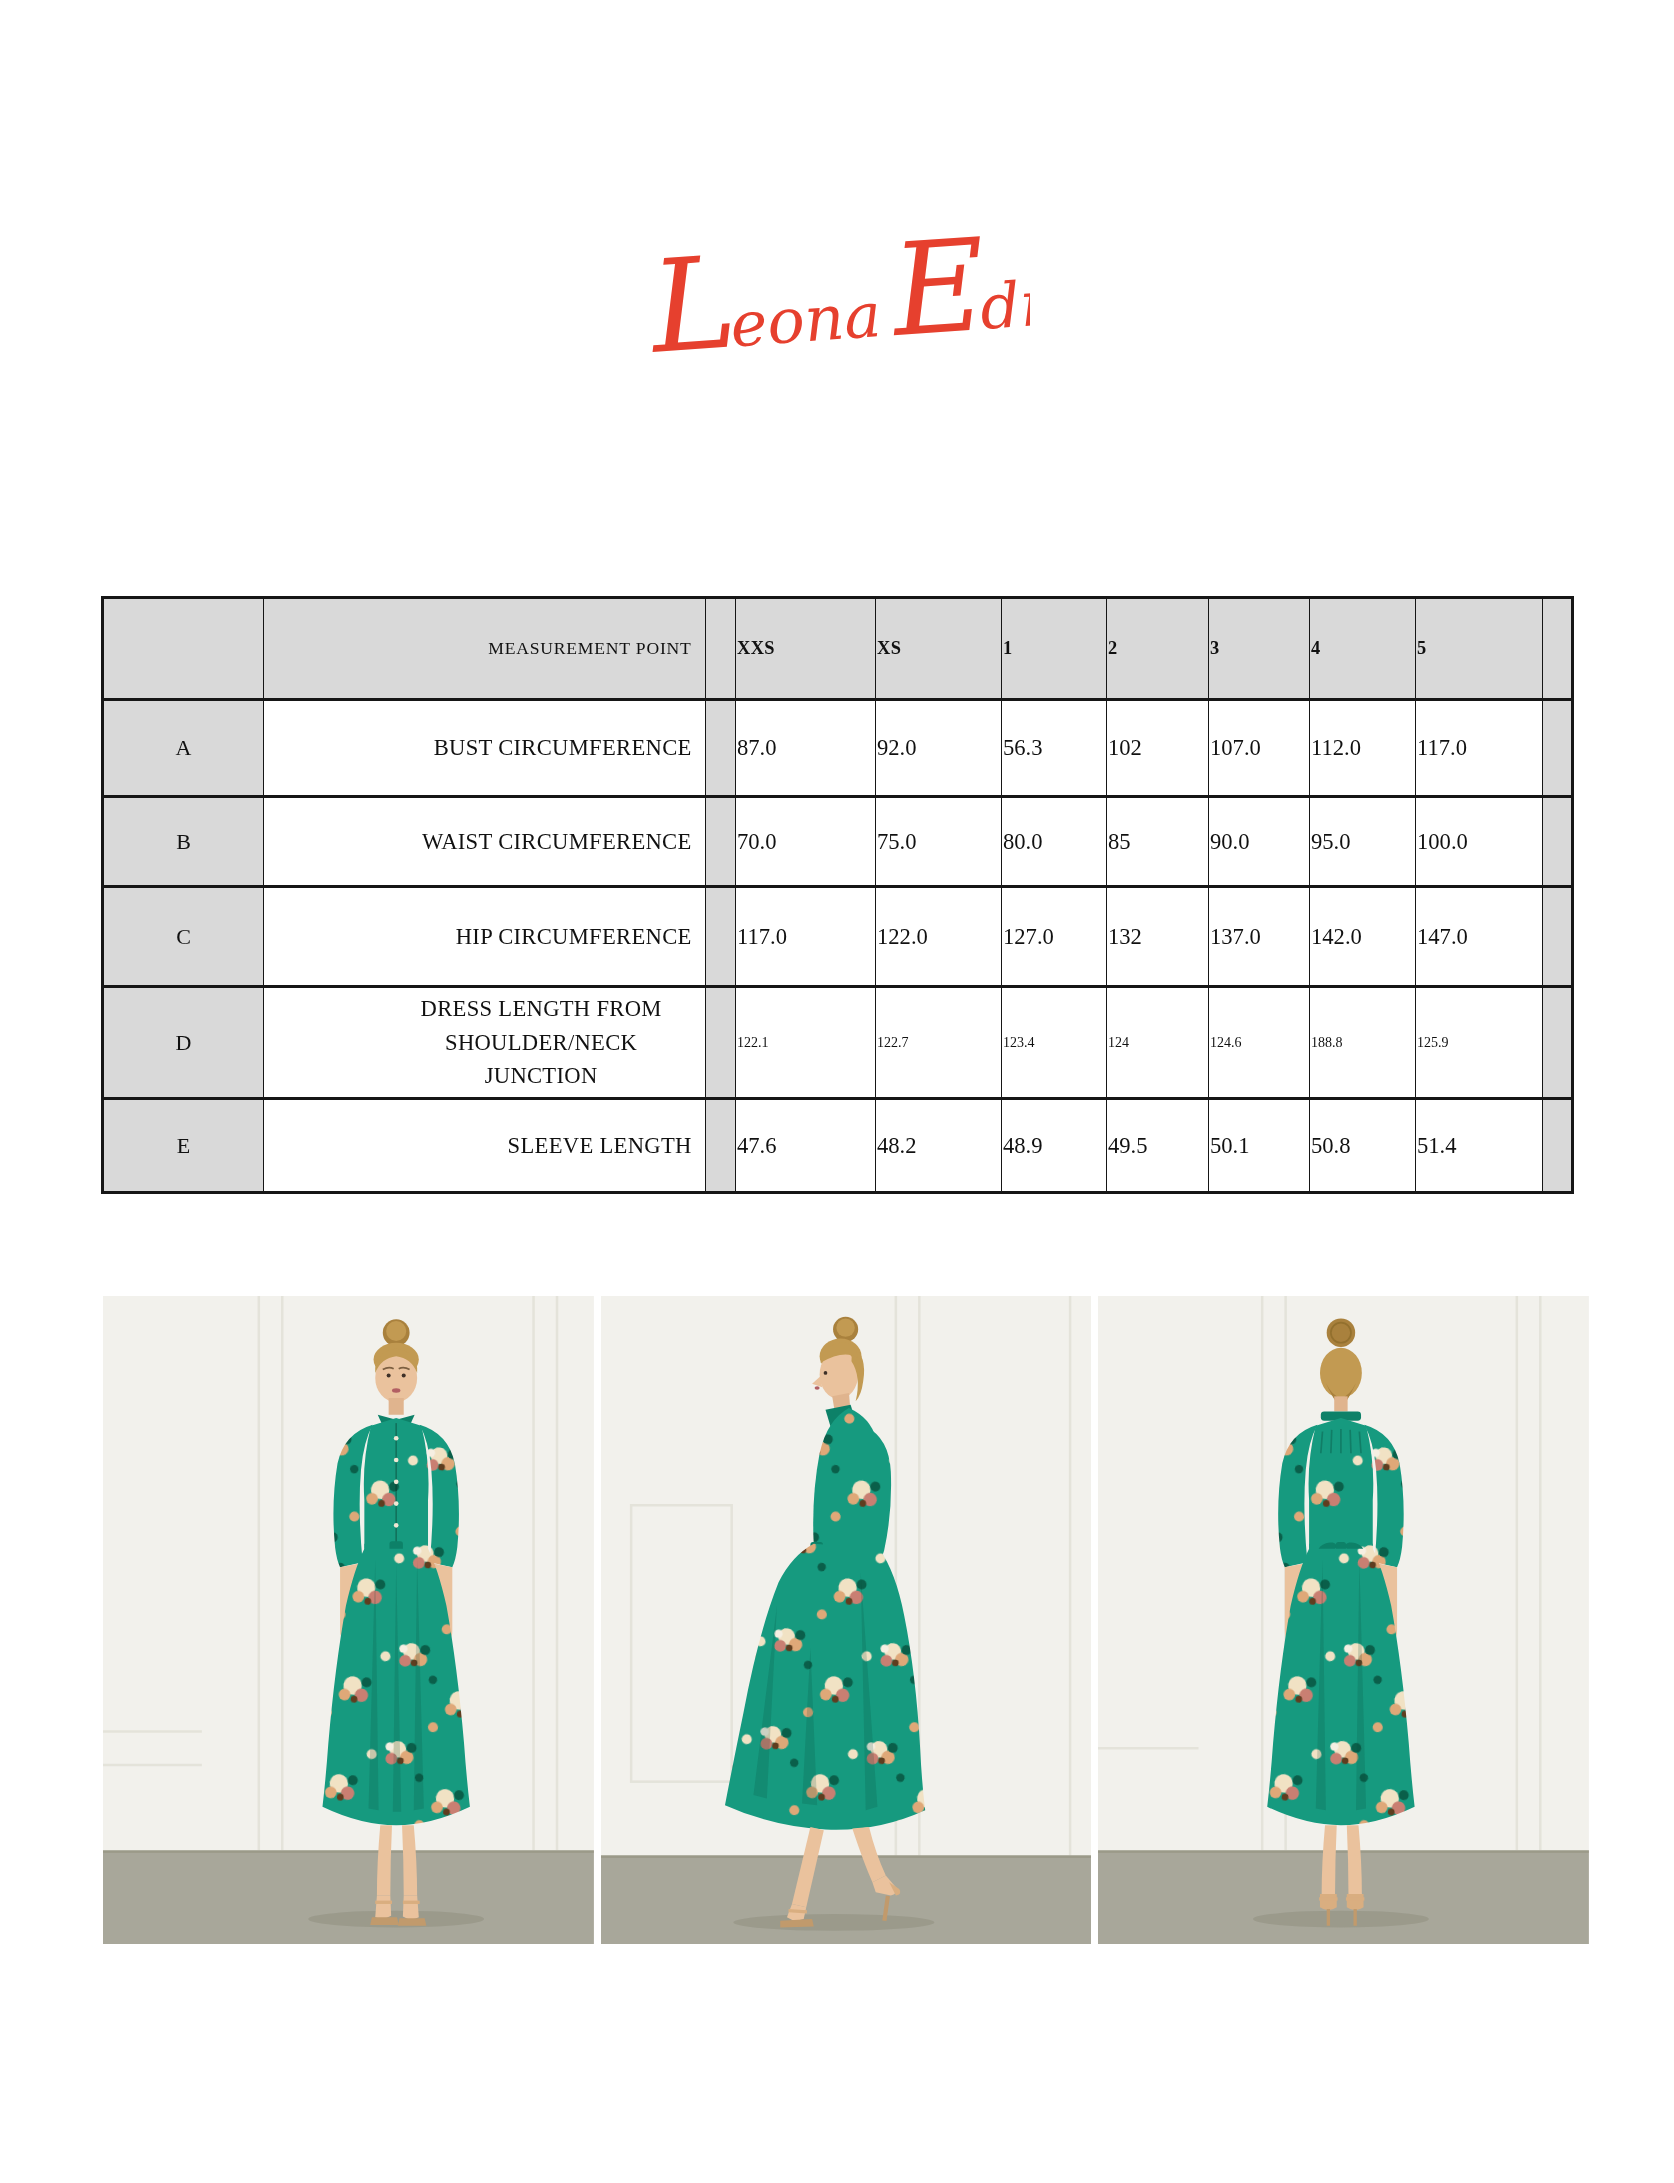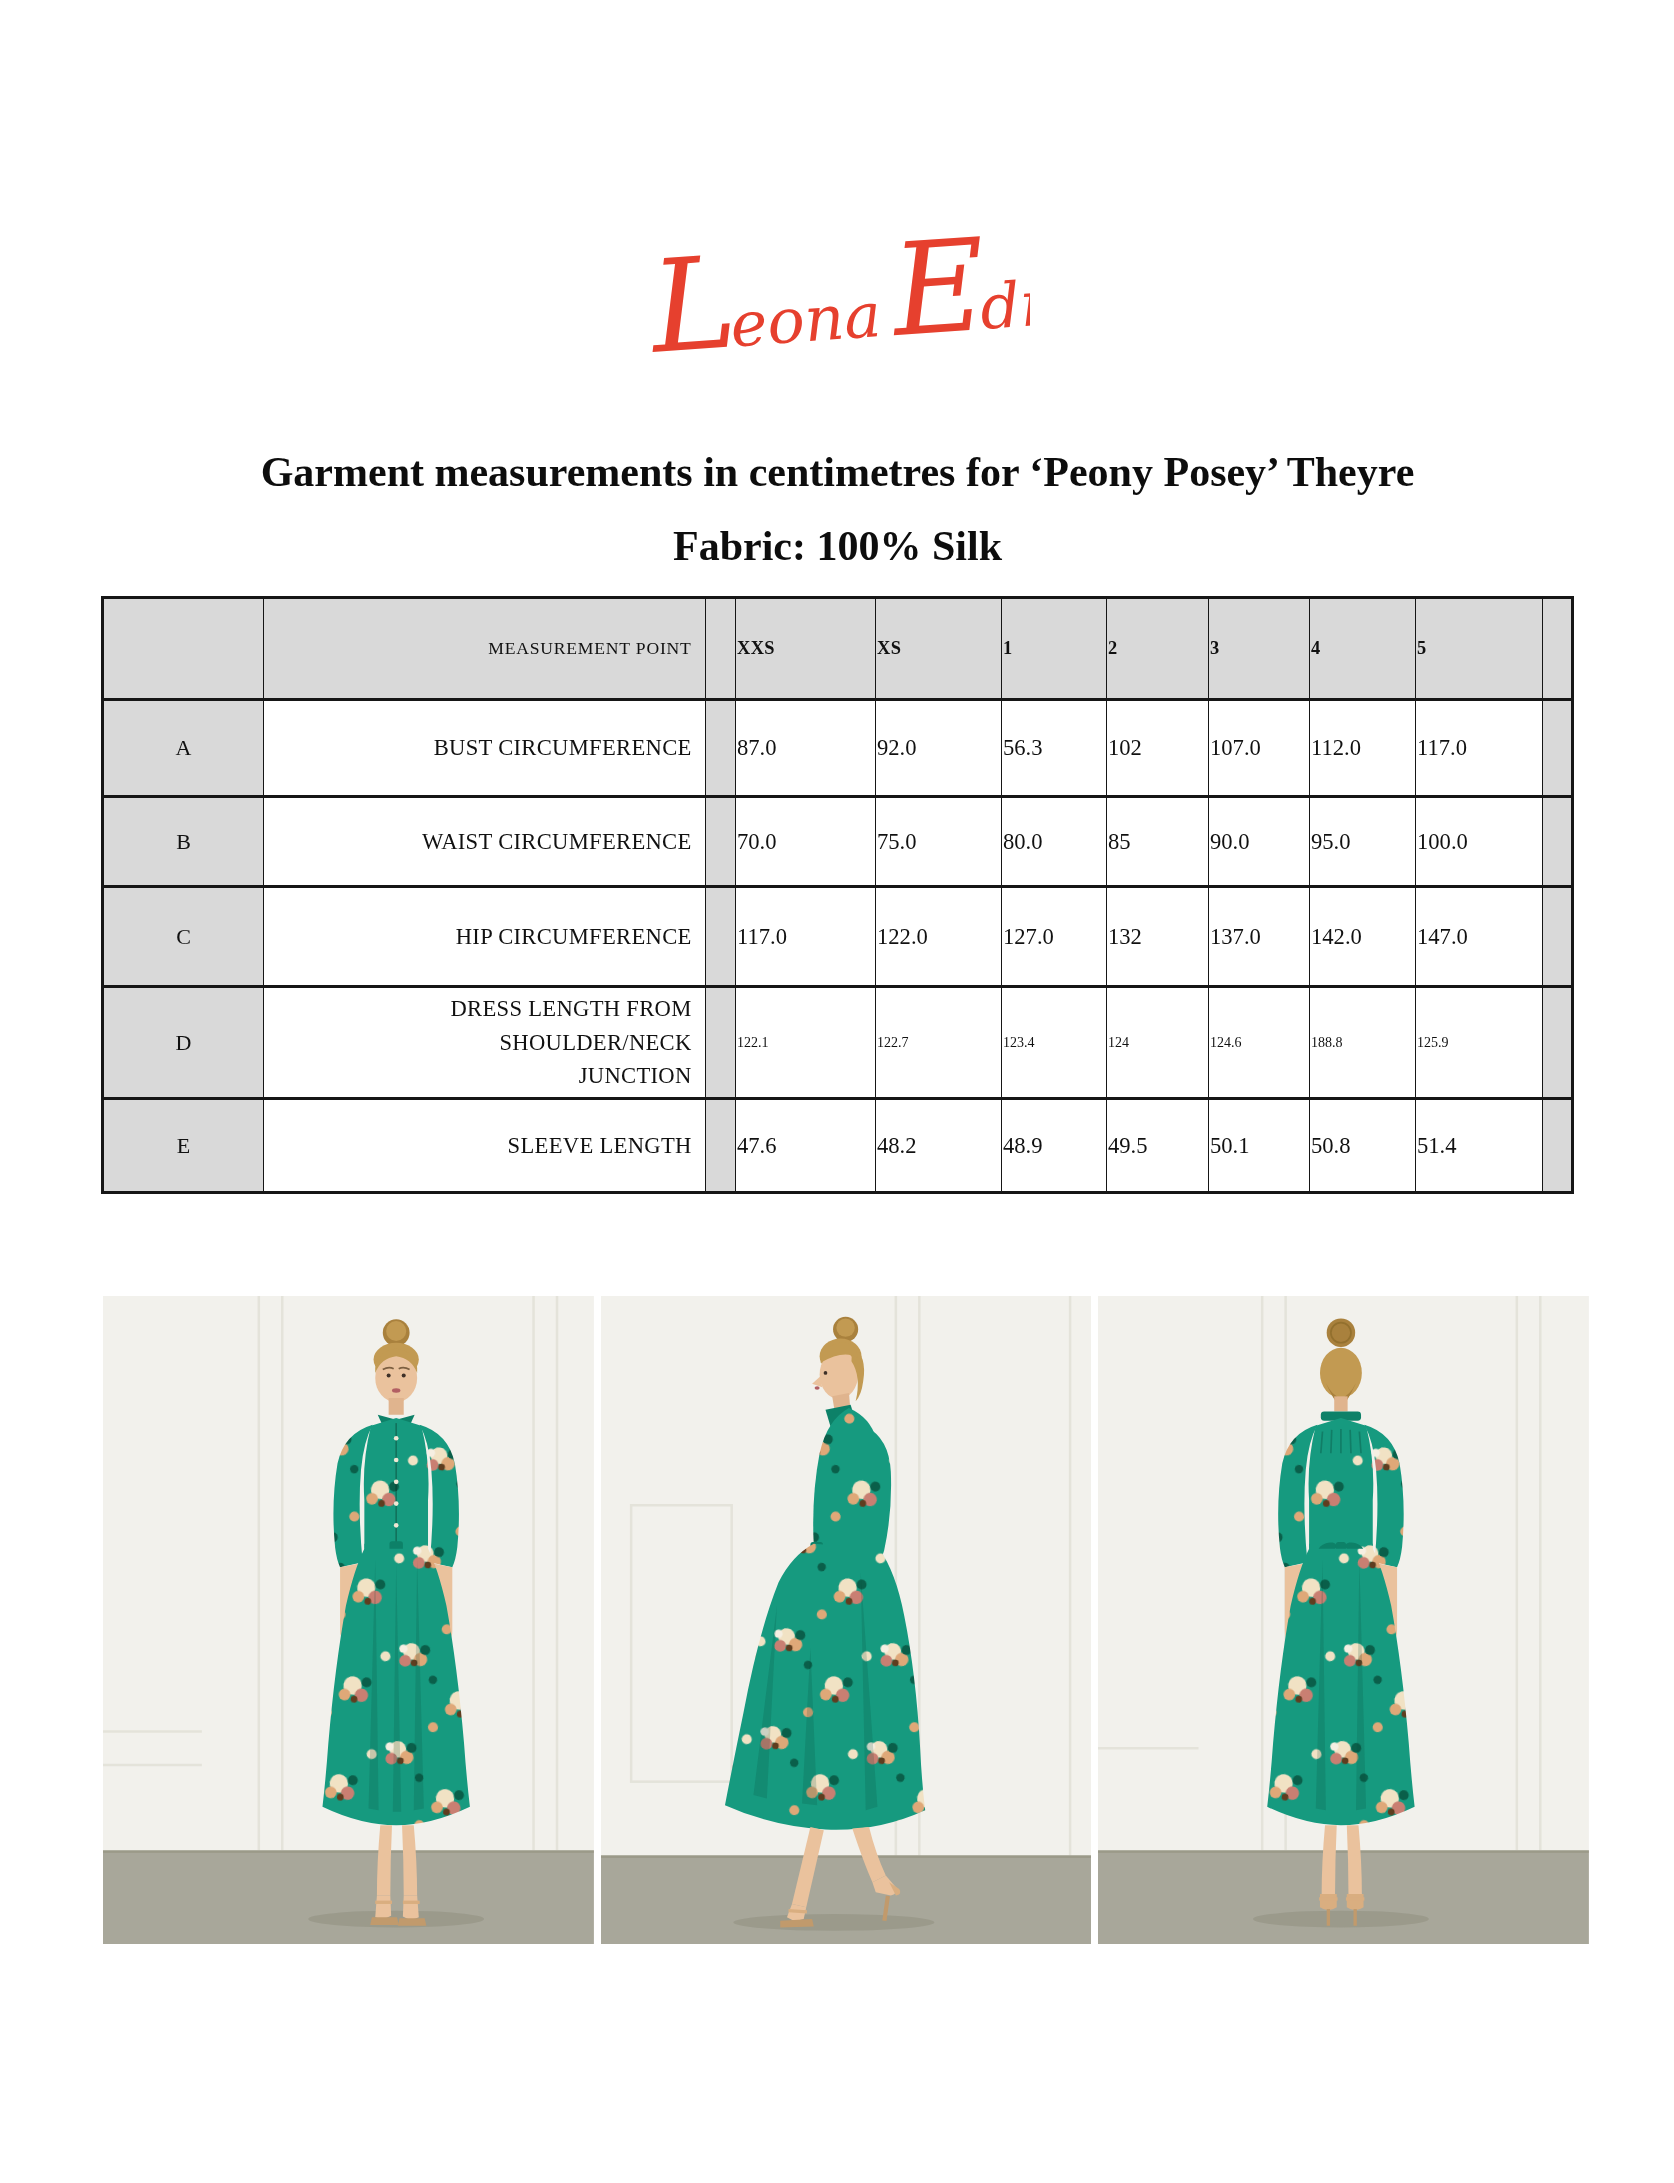--- a/index.html
+++ b/index.html
@@ -18,21 +18,21 @@
   
   .sizetable{position:absolute;left:101px;top:596px;width:1471px;border-collapse:collapse;
              table-layout:fixed;border:3.3px solid #161616;}
   .sizetable td{border:1.7px solid #161616;border-top-width:3.3px;border-bottom-width:3.3px;
                 vertical-align:middle;overflow:hidden;}
   td.g{background:#d9d9d9;}
   td.mph{text-align:right;padding-right:13.4px;font-size:17.6px;font-weight:normal;letter-spacing:0.8px;}
   td.size{text-align:left;font-size:18.4px;font-weight:bold;letter-spacing:0.4px;}
   td.letter{text-align:center;font-size:22px;}
   td.point{text-align:right;padding-right:13.4px;font-size:22.6px;letter-spacing:0.3px;line-height:1.5;}
-  td.point span{display:inline-block;}
+  td.point span{display:inline-block;text-align:center;}
   tr.rowD td.point span{max-width:301px;}
   td.val{text-align:left;font-size:22.6px;}
   tr.rowD td.val{font-size:14px;}
 
   
   .photos{position:absolute;left:103px;top:1296px;width:1486px;height:648px;display:flex;gap:6.7px;}
   .photo{flex:1 1 0;position:relative;overflow:hidden;}
   .photo svg{display:block;width:100%;height:100%;}
 
   .ph-wall{fill:#f2f1ec;}
@@ -80,24 +80,20 @@
   <div class="logo-wrap">
     <svg viewBox="0 0 460 300" width="385" height="251">
       <g transform="rotate(-4 230 150)">
         <text x="8" y="190" class="logo-text">
           <tspan class="logo-cap">L</tspan><tspan dx="-8">eona</tspan><tspan dx="16" class="logo-cap">E</tspan><tspan dx="-8">dmiston</tspan>
         </text>
       </g>
     </svg>
   </div>
 
-  <div class="title">
-    <div>Garment measurements in centimetres for ‘Peony Posey’ Theyre</div>
-    <div>Fabric: 100% Silk</div>
-  </div>
 
   <table class="sizetable">
     <colgroup>
       <col style="width:161px">
         <col style="width:442px">
         <col style="width:30px">
       <col style="width:140px">
         <col style="width:126px">
         <col style="width:105px">
       <col style="width:102px">

